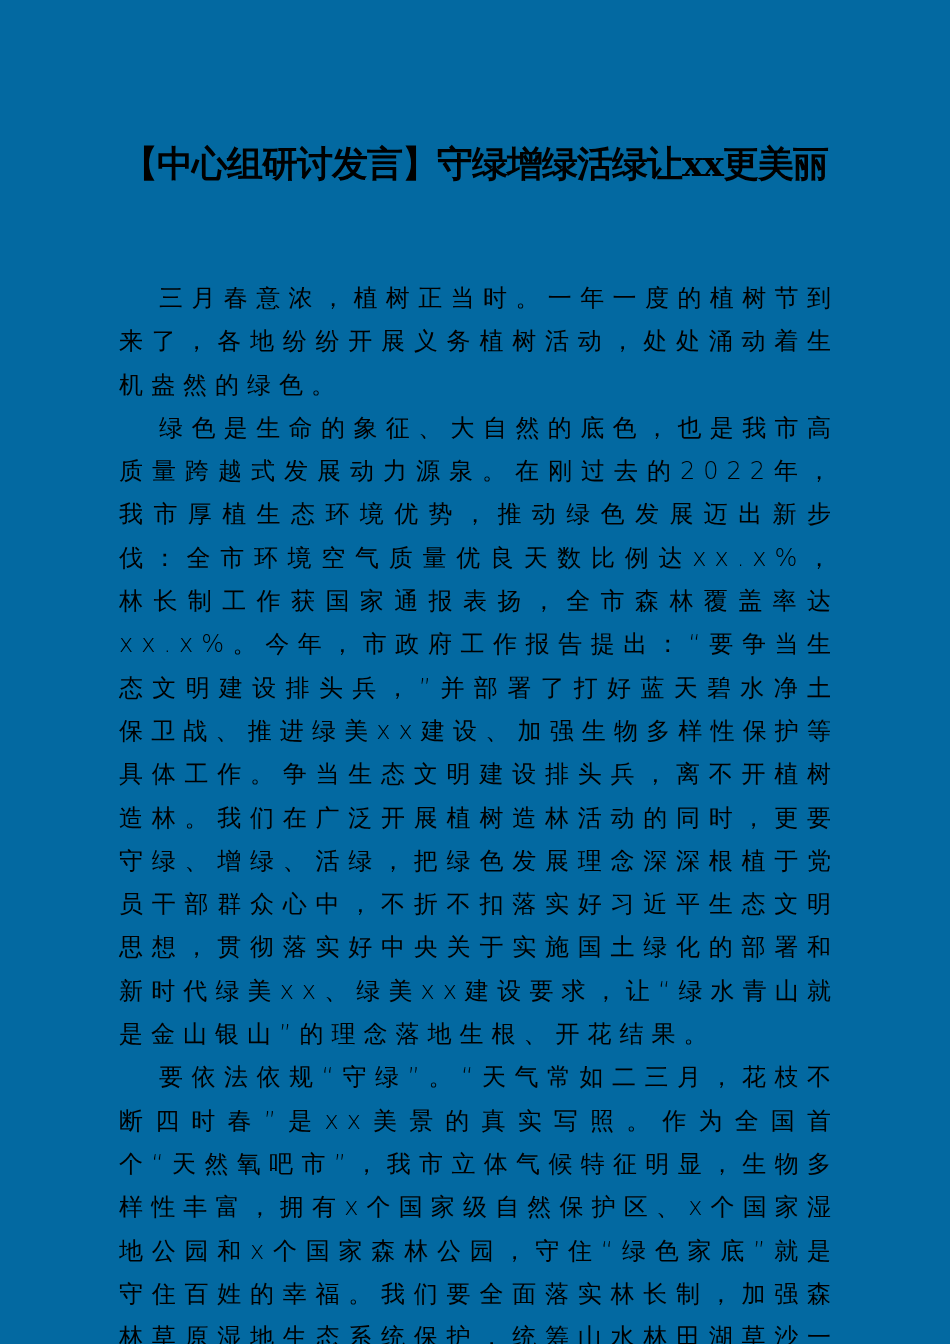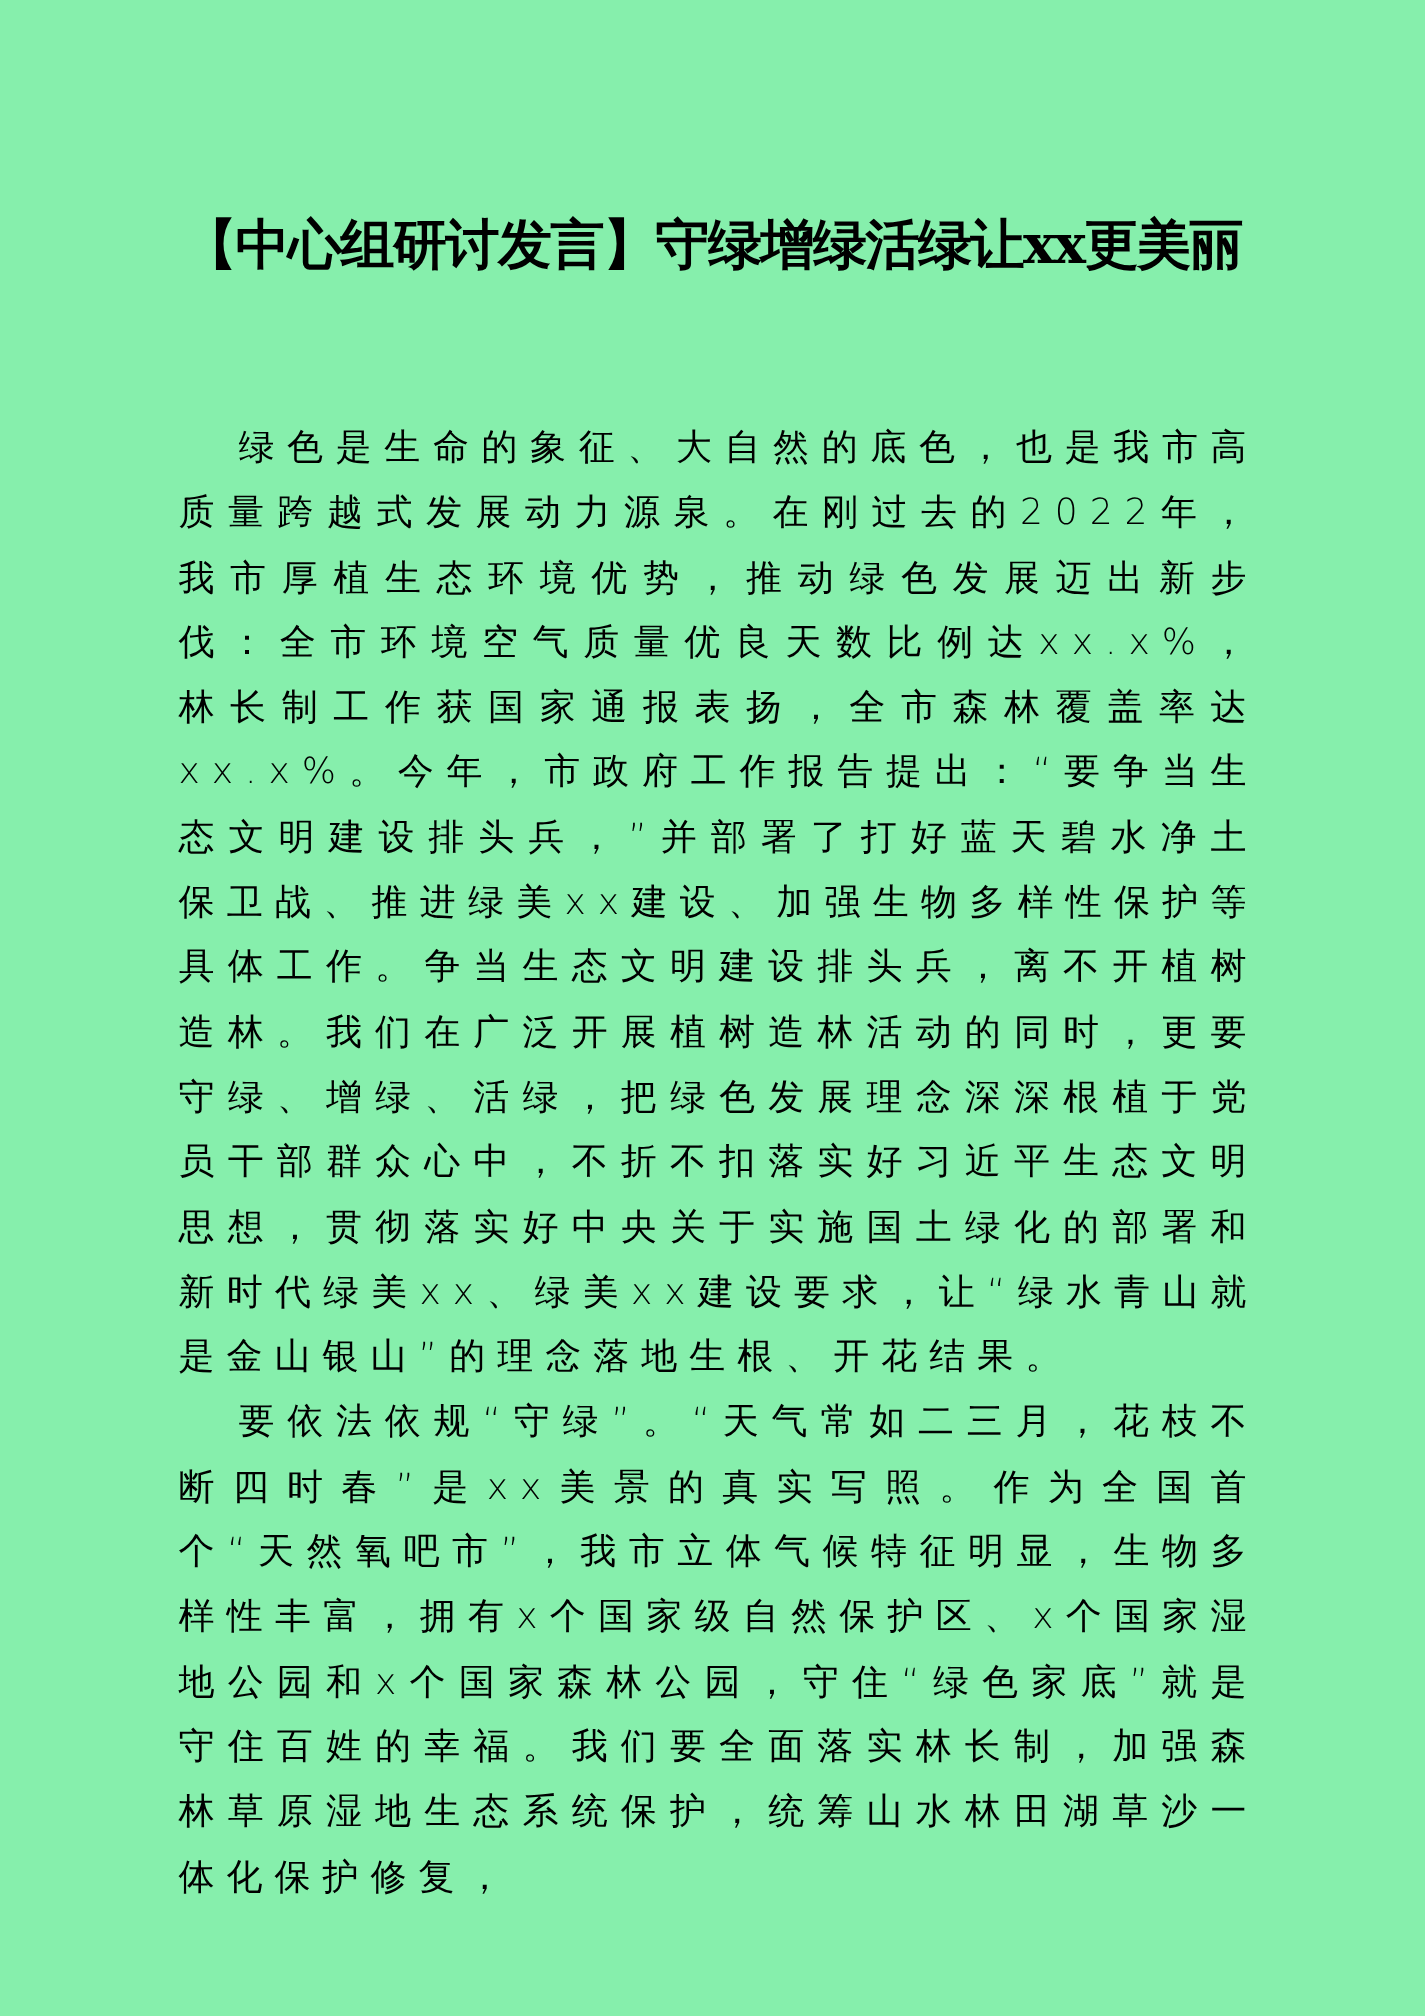--- a/index.html
+++ b/index.html
@@ -13,21 +13,21 @@
       position: relative;
       overflow: hidden;
       color: #000000;
     }
     .page {
       position: absolute;
       left: 0;
       top: 0;
       width: 950px;
       height: 1344px;
-      background: #86efac;
+      background: #0369a1;
     }
     .title {
       position: absolute;
       left: 110px;
       top: 138px;
       width: 730px;
       text-align: center;
       font-family: "DejaVu Serif", "Liberation Serif", serif;
       font-weight: bold;
       font-size: 36px;
@@ -53,16 +53,17 @@
       text-align: justify;
     }
   </style>
 </head>
 <body>
 
 <div class="page">
   <h1 class="title">【中心组研讨发言】守绿增绿活绿让xx更美丽</h1>
 
   <div class="body-text">
+    <p class="para">三月春意浓，植树正当时。一年一度的植树节到来了，各地纷纷开展义务植树活动，处处涌动着生机盎然的绿色。</p>
     <p class="para">绿色是生命的象征、大自然的底色，也是我市高质量跨越式发展动力源泉。在刚过去的2022年，我市厚植生态环境优势，推动绿色发展迈出新步伐：全市环境空气质量优良天数比例达xx.x%，林长制工作获国家通报表扬，全市森林覆盖率达xx.x%。今年，市政府工作报告提出：“要争当生态文明建设排头兵，”并部署了打好蓝天碧水净土保卫战、推进绿美xx建设、加强生物多样性保护等具体工作。争当生态文明建设排头兵，离不开植树造林。我们在广泛开展植树造林活动的同时，更要守绿、增绿、活绿，把绿色发展理念深深根植于党员干部群众心中，不折不扣落实好习近平生态文明思想，贯彻落实好中央关于实施国土绿化的部署和新时代绿美xx、绿美xx建设要求，让“绿水青山就是金山银山”的理念落地生根、开花结果。</p>
     <p class="para">要依法依规“守绿”。“天气常如二三月，花枝不断四时春”是xx美景的真实写照。作为全国首个“天然氧吧市”，我市立体气候特征明显，生物多样性丰富，拥有x个国家级自然保护区、x个国家湿地公园和x个国家森林公园，守住“绿色家底”就是守住百姓的幸福。我们要全面落实林长制，加强森林草原湿地生态系统保护，统筹山水林田湖草沙一体化保护修复，</p>
   </div>
 </div>
 
 </body></html>

